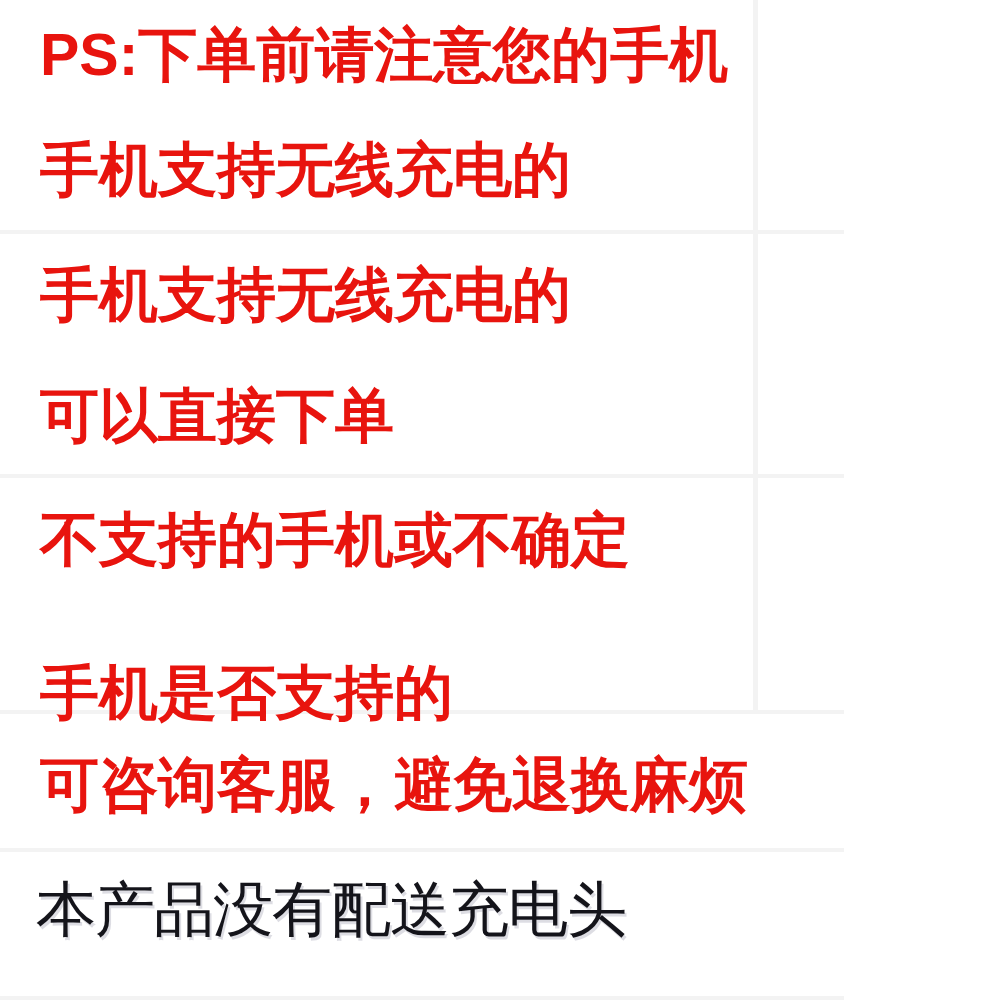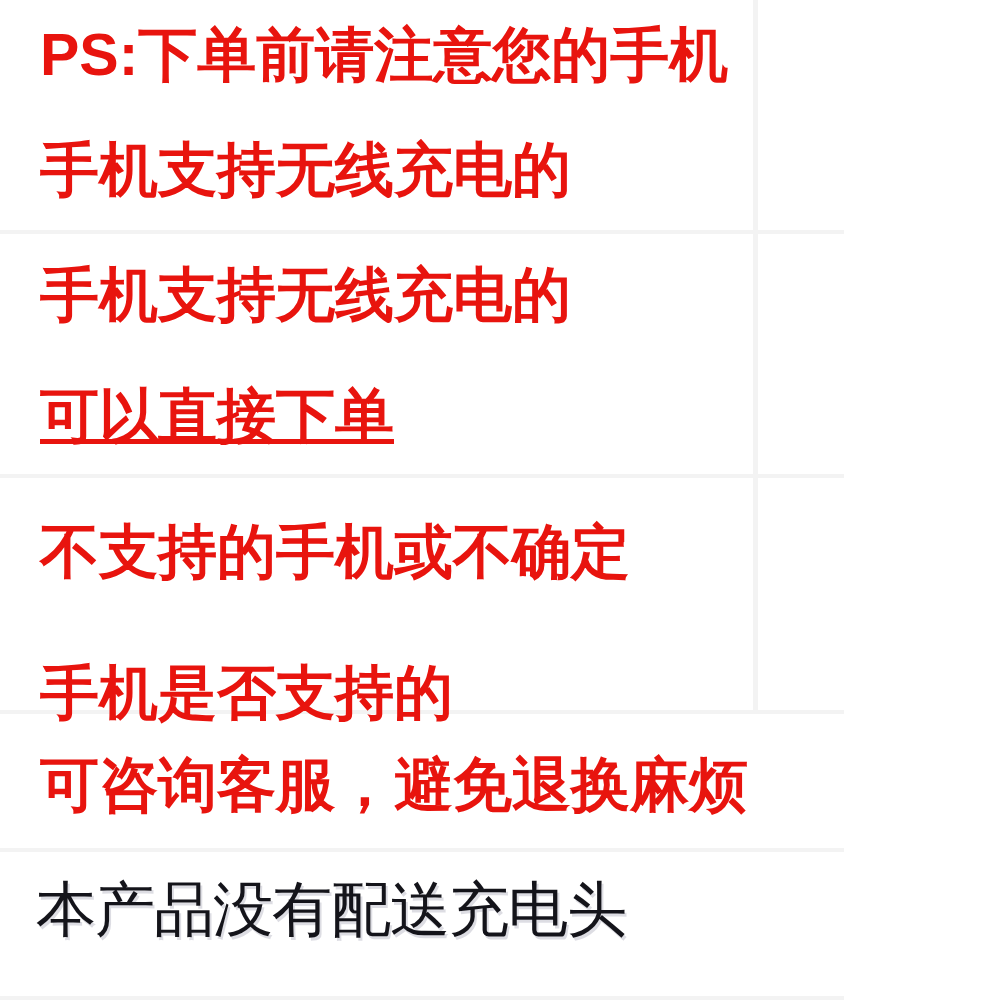--- a/index.html
+++ b/index.html
@@ -52,20 +52,20 @@
   <div class="gridline h" style="top:474px;"></div>
   <div class="gridline h" style="top:710px;"></div>
   <div class="gridline h" style="top:848px;"></div>
   <div class="gridline h" style="top:996px;"></div>
   <div class="gridline v" style="left:753px;height:714px;"></div>
   <div class="gridline v" style="left:993px;height:1000px;"></div>
 
   <div class="red-line" style="top:24px;">PS:下单前请注意您的手机</div>
   <div class="red-line" style="top:139px;">手机支持无线充电的</div>
   <div class="red-line" style="top:264px;">手机支持无线充电的</div>
-  <div class="red-line" style="top:385px;text-decoration:underline;">可以直接下单</div>
-  <div class="red-line" style="top:509px;margin-top:12px;">不支持的手机或不确定</div>
+  <div class="red-line" style="top:385px;">可以直接下单</div>
+  <div class="red-line" style="top:509px;">不支持的手机或不确定</div>
   <div class="red-line" style="top:634px;margin-top:28px;">手机是否支持的</div>
   <div class="red-line" style="top:754px;">可咨询客服，避免退换麻烦</div>
 
   <div class="footer-line">本产品没有配送充电头</div>
 
 </div>
 
 </body></html>

